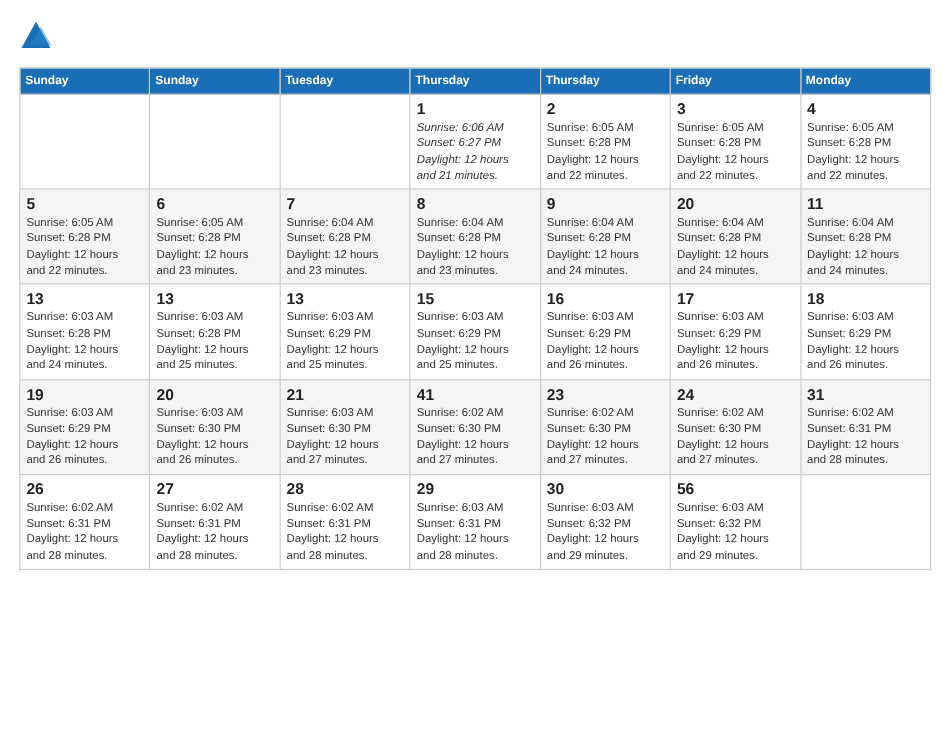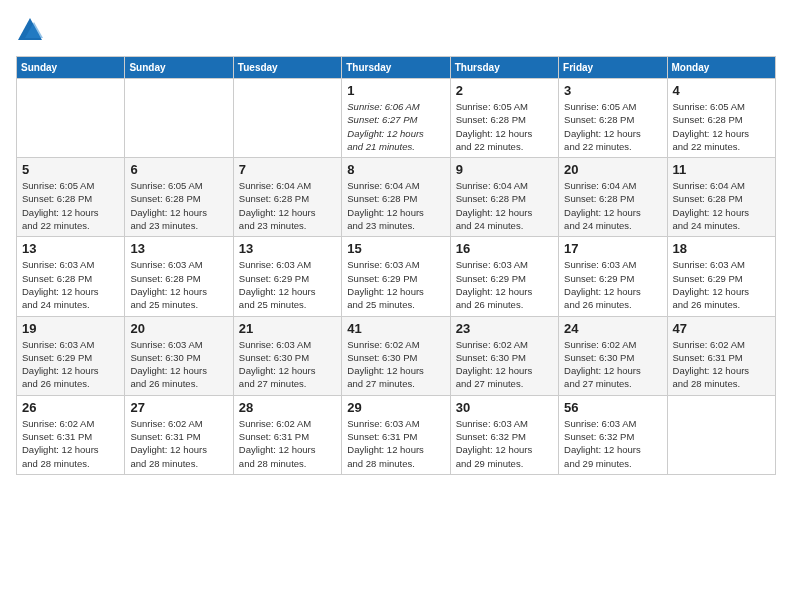--- a/index.html
+++ b/index.html
@@ -294,21 +294,21 @@
 and 27 minutes.</div>
         </td>
         <td>
           <span class="day-number">24</span>
           <div class="day-info" style="white-space: pre-line;">Sunrise: 6:02 AM
 Sunset: 6:30 PM
 Daylight: 12 hours
 and 27 minutes.</div>
         </td>
         <td>
-          <span class="day-number">47</span>
+          <span class="day-number">31</span>
           <div class="day-info" style="white-space: pre-line;">Sunrise: 6:02 AM
 Sunset: 6:31 PM
 Daylight: 12 hours
 and 28 minutes.</div>
         </td>
       </tr>
       <tr>
         <td>
           <span class="day-number">26</span>
           <div class="day-info" style="white-space: pre-line;">Sunrise: 6:02 AM

